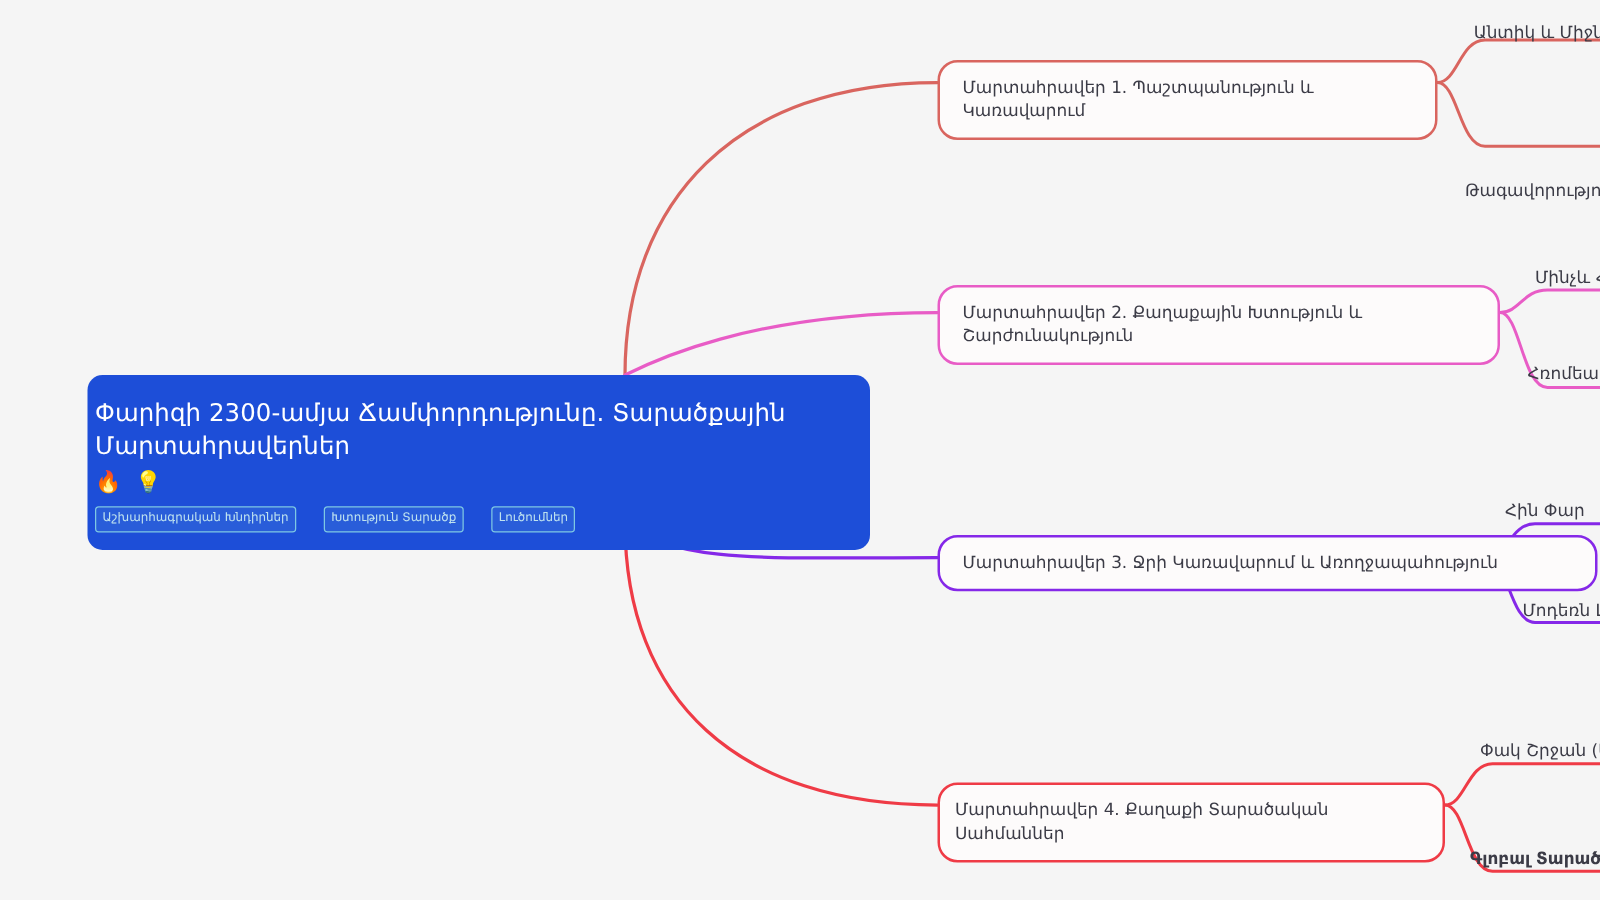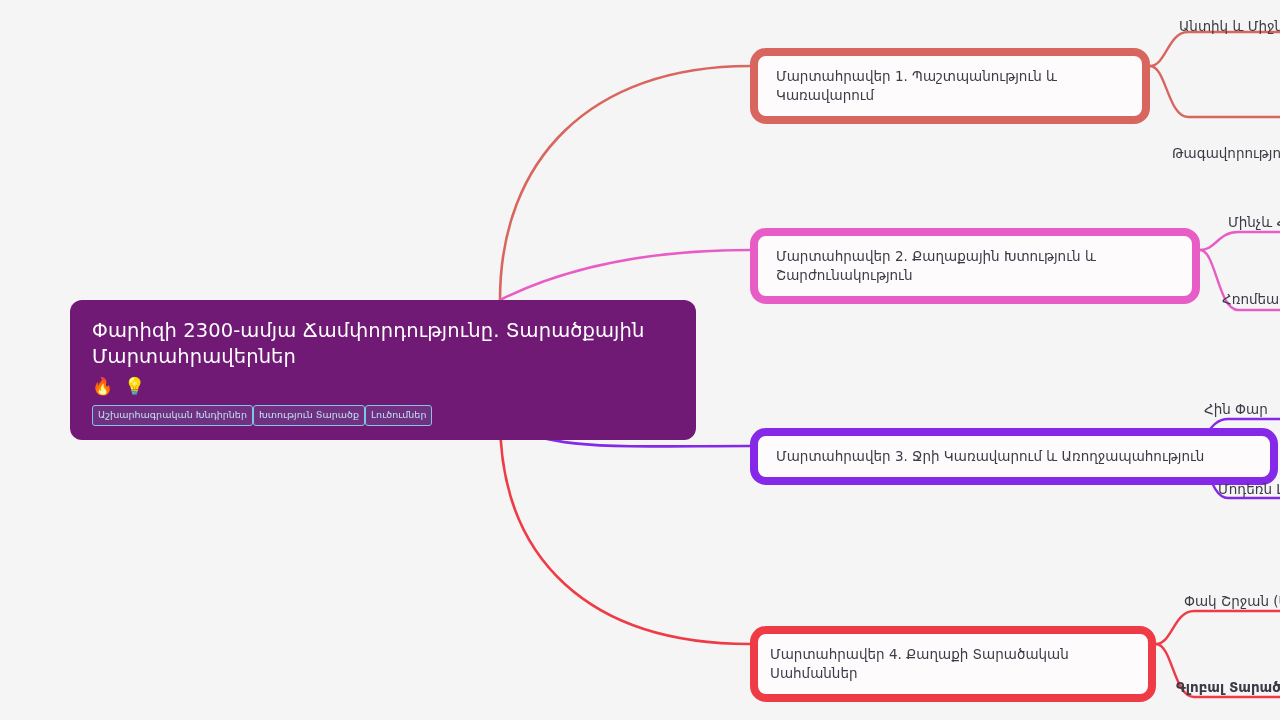--- a/index.html
+++ b/index.html
@@ -28,63 +28,63 @@
     pointer-events: none;
   }
 
   
   .root-node {
     position: absolute;
     left: 70px;
     top: 300px;
     width: 626px;
     box-sizing: border-box;
-    background: #701a75;
+    background: #1d4ed8;
     border-radius: 12px;
-    padding: 18px 22px 14px 22px;
+    padding: 18px 22px 14px 6px;
     color: #ffffff;
   }
   .root-title {
     font-size: 19.5px;
     line-height: 1.32;
     font-weight: 400;
     letter-spacing: 0.1px;
     color: #ffffff;
     white-space: pre-line;
   }
   .root-emojis {
     margin-top: 9px;
     font-size: 17px;
     line-height: 1;
     letter-spacing: 3px;
   }
   .root-tags {
     margin-top: 10px;
     display: flex;
-    gap: 0;
+    gap: 22px;
   }
   .root-tag {
     display: inline-block;
     font-size: 9.5px;
     line-height: 1;
     padding: 4px 5px 5px 5px;
     color: #bfe3ef;
     background: rgba(126, 200, 227, 0.13);
     border: 1px solid #7ec8e3;
     border-radius: 3px;
     white-space: nowrap;
   }
 
   
   .branch-node {
     position: absolute;
     box-sizing: border-box;
     background: #fdfbfb;
     border-radius: 16px;
-    border: 8px solid #a16207;
+    border: 2px solid #a16207;
     padding: 11px 18px;
     display: flex;
     align-items: center;
   }
   .branch-label {
     font-size: 13.5px;
     line-height: 1.42;
     color: #3b3b46;
     white-space: pre-line;
   }

